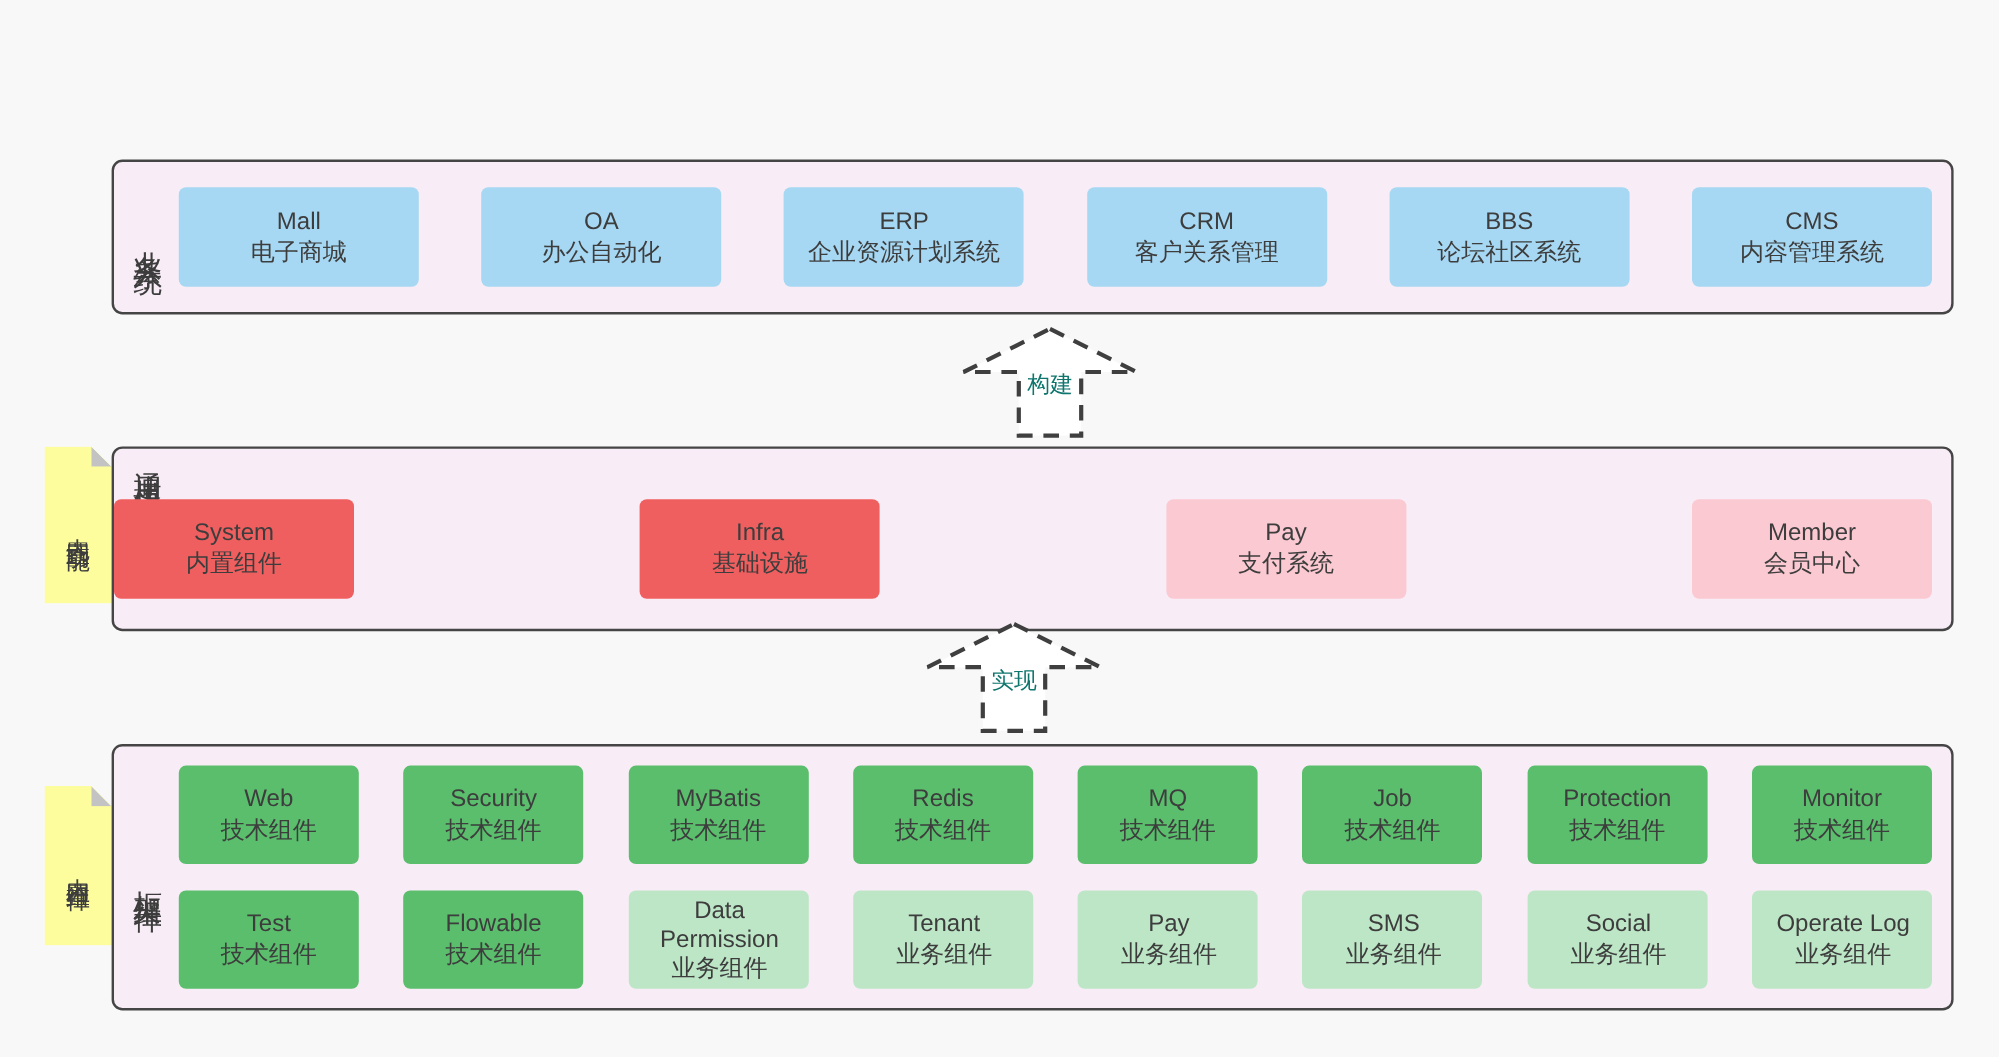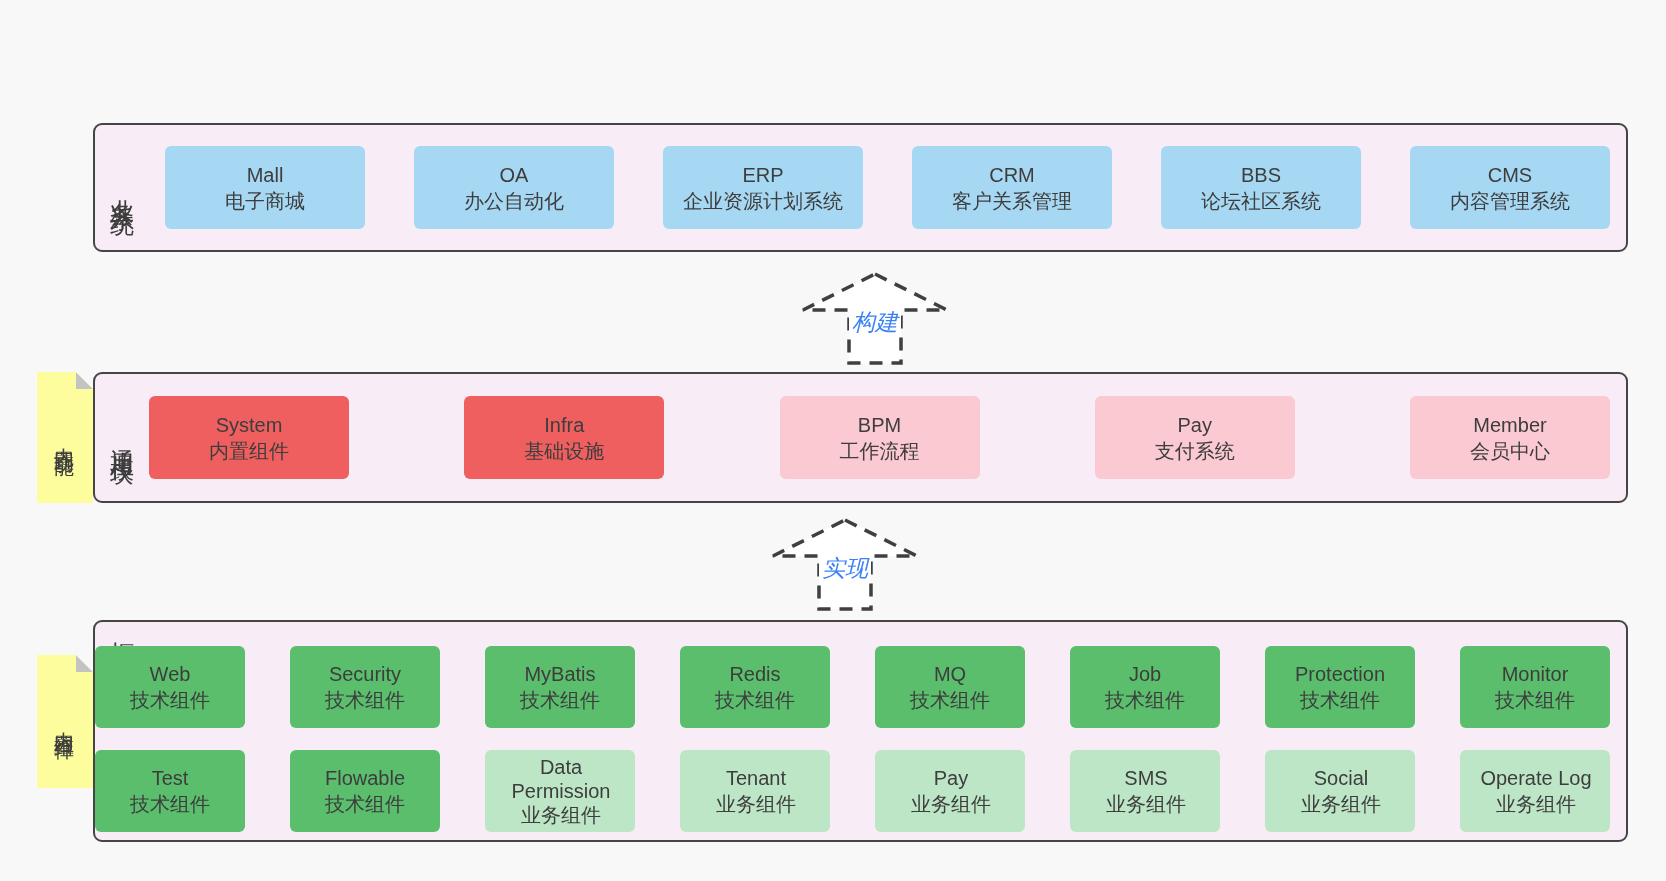--- a/index.html
+++ b/index.html
@@ -6,23 +6,23 @@
   .canvas {
     position:relative; width:1666px; height:881px; overflow:hidden;
     background:#f8f8f8; color:#3d3d3d;
     font-family:"Liberation Sans","DejaVu Sans",sans-serif;
   }
   .panel {
     position:absolute; left:93px; width:1535px; box-sizing:border-box;
     background:#f8edf6; border:2px solid #454545; border-radius:9px;
     display:flex; z-index:1;
   }
-  .panel-business   { top:123px; height:129px;gap:16px; }
-  .panel-modules    { top:372px; height:131px; }
-  .panel-components { top:620px; height:222px;flex-direction:column; }
+  .panel-business   { top:133px; height:129px; }
+  .panel-modules    { top:372px; height:154px;flex-direction:column; }
+  .panel-components { top:620px; height:222px; }
   .vlabel-col { width:54px; flex:none; display:flex; align-items:center; justify-content:center; }
   .vlabel {
     writing-mode:vertical-rl; text-orientation:upright;
     font-size:24px; letter-spacing:4px; color:#3d3d3d; white-space:nowrap;
   }
   .content {
     flex:1; display:flex; align-items:center; justify-content:space-between;
     padding:0 16px 0 0;
   }
   .content-col {
@@ -54,22 +54,22 @@
   .sticky-fold {
     position:absolute; top:0; right:0; width:17px; height:17px;
     background:#c3c3c3; clip-path:polygon(0 0, 100% 100%, 0 100%);
   }
   .arrow { position:absolute; width:150px; height:95px; z-index:2; }
   .arrow svg { display:block; width:100%; height:100%; }
   .arrow-build     { left:800px; top:271px; }
   .arrow-implement { left:770px; top:517px; }
   .arrow-label {
     position:absolute; left:50%; top:40px; transform:translateX(-50%);
-    background:#ffffff; font-size:23px; line-height:22px; padding:0 3px;
-    color:#3b82f6; white-space:nowrap;font-style:italic;
+    background:#ffffff; font-size:19px; line-height:22px; padding:0 3px;
+    color:#0f766e; white-space:nowrap;
   }
 </style>
 </head>
 <body>
 
 <div class="canvas">
 
   <div class="sticky sticky-modules">
     <span class="vlabel">内置功能</span>
     <span class="sticky-fold"></span>
@@ -125,24 +125,20 @@
     <div class="content">
       <div class="box red w200">
         <span>System</span>
         <span>内置组件</span>
       </div>
       <div class="box red w200">
         <span>Infra</span>
         <span>基础设施</span>
       </div>
       <div class="box pink w200">
-        <span>BPM</span>
-        <span>工作流程</span>
-      </div>
-      <div class="box pink w200">
         <span>Pay</span>
         <span>支付系统</span>
       </div>
       <div class="box pink w200">
         <span>Member</span>
         <span>会员中心</span>
       </div>
     </div>
   </section>
 

